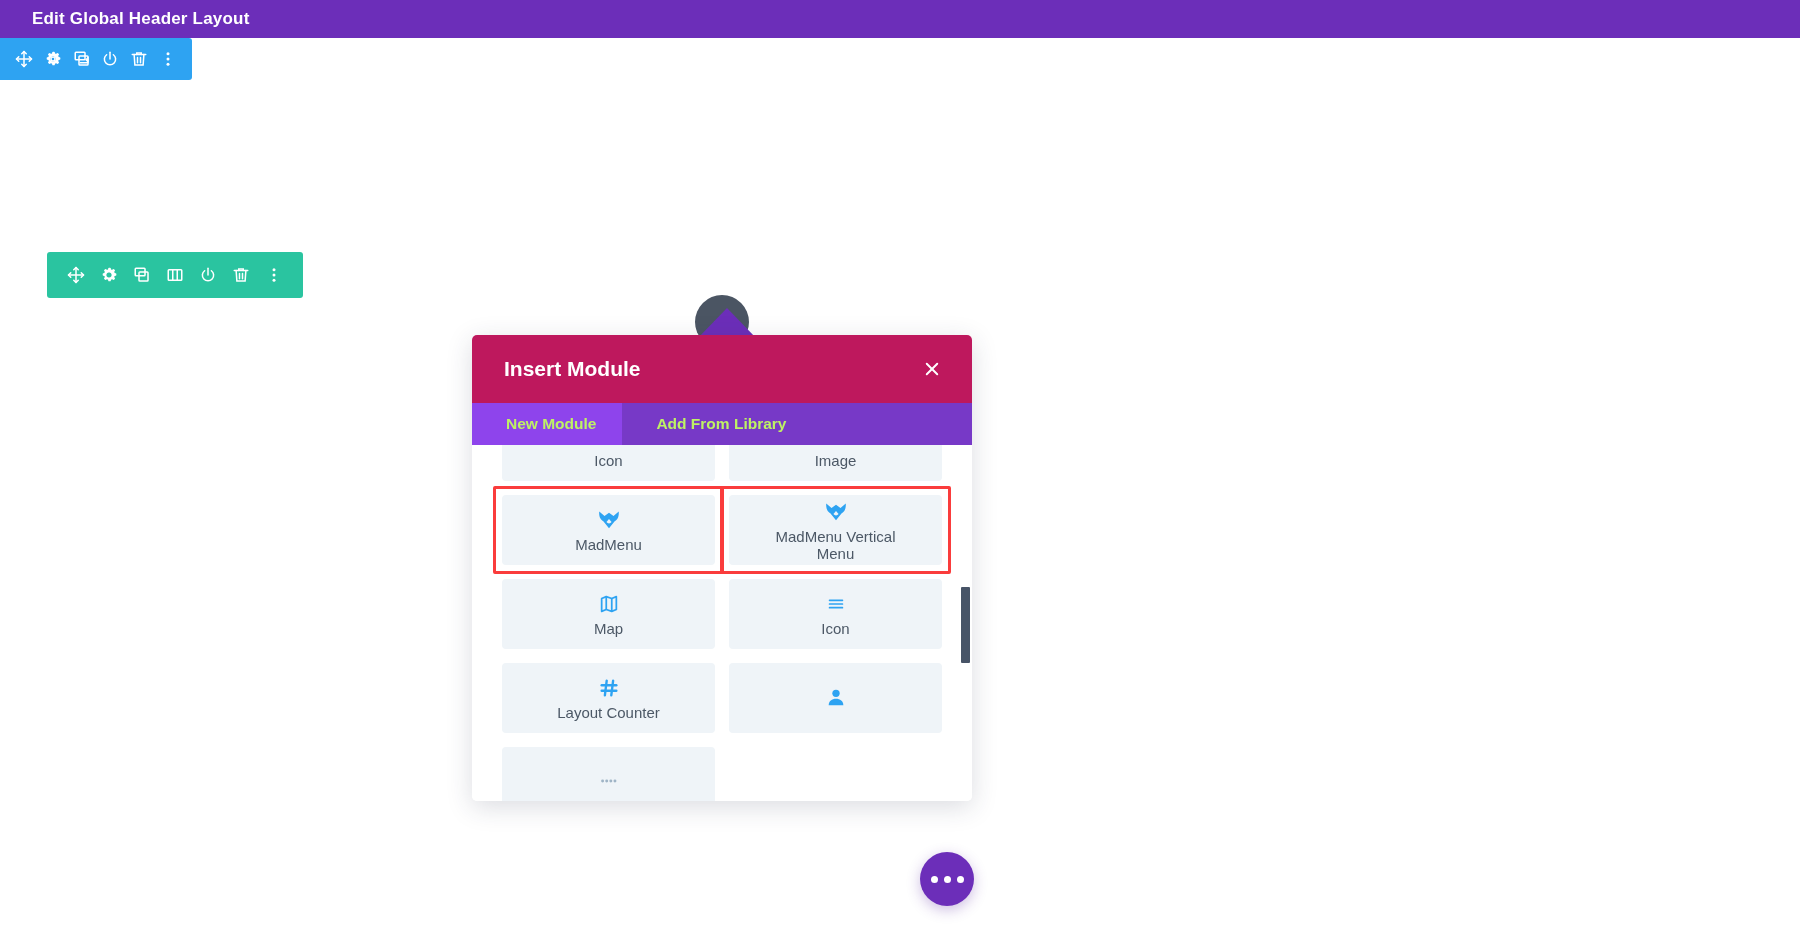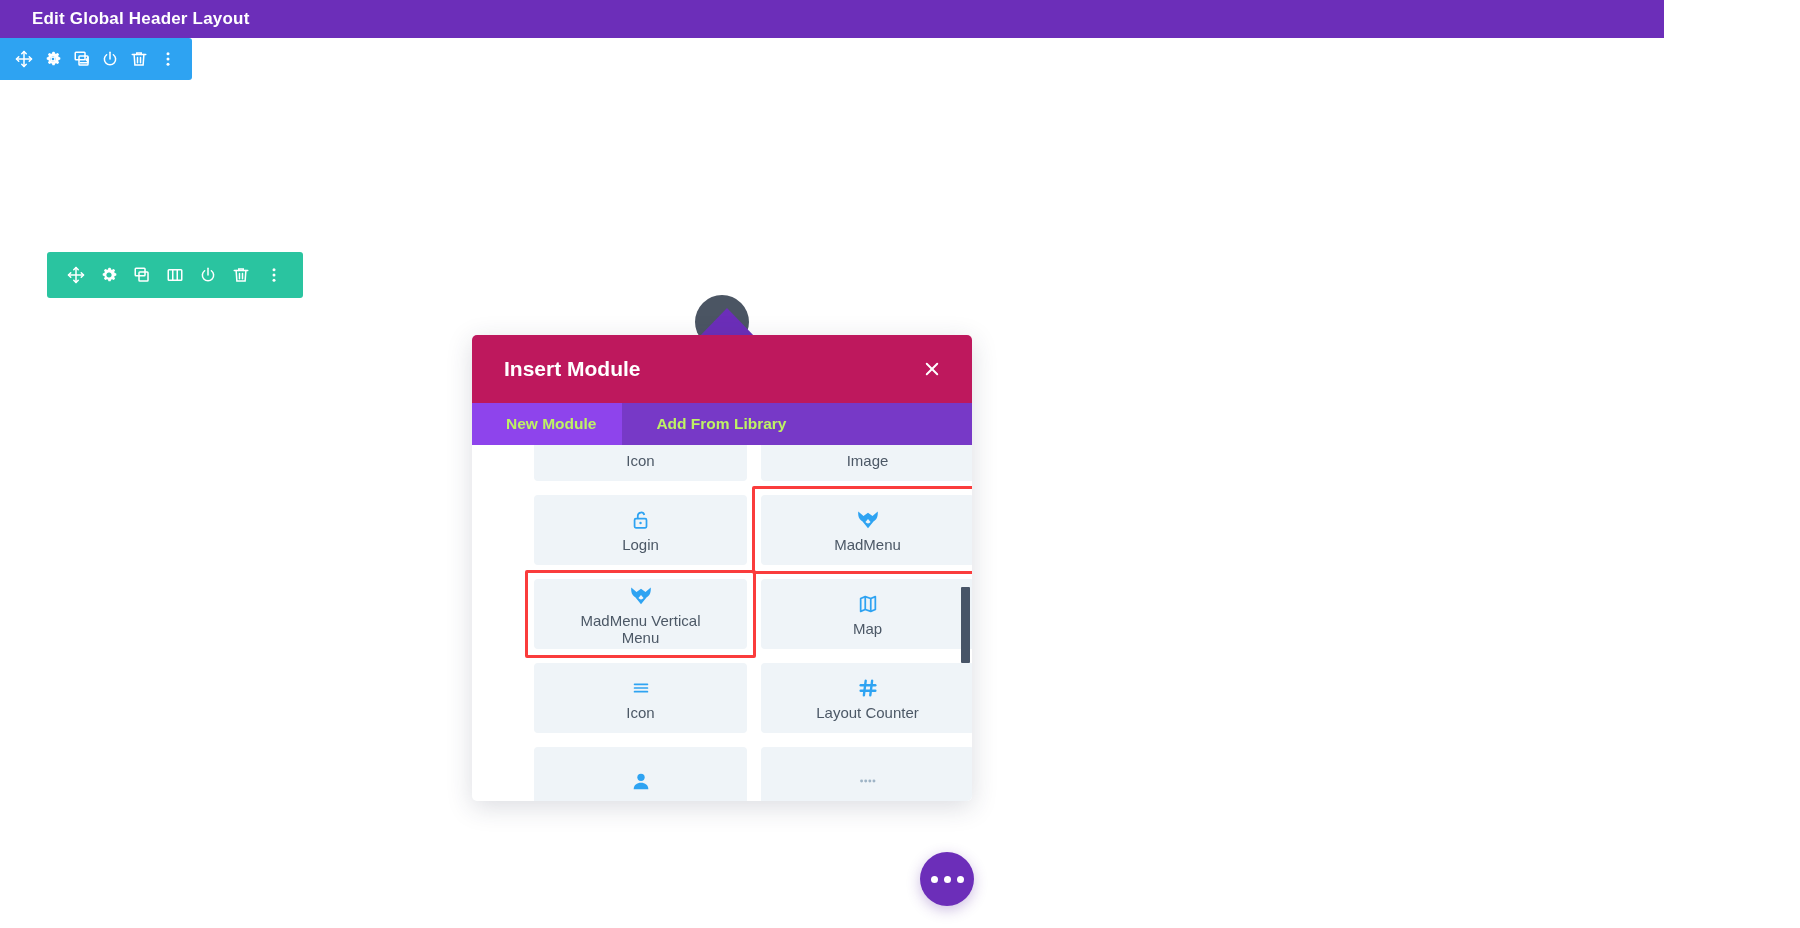--- a/index.html
+++ b/index.html
@@ -9,21 +9,21 @@
     height: 928px;
     overflow: hidden;
     background: #ffffff;
     font-family: "Liberation Sans", sans-serif;
   }
 
   
   .admin-bar {
     position: absolute;
     top: 0; left: 0;
-    width: 1664px;
+    width: 1800px;
     height: 38px;
     background: #6C2EB9;
     display: flex;
     align-items: center;
   }
   .admin-bar-title {
     color: #ffffff;
     font-size: 17px;
     font-weight: bold;
     letter-spacing: .2px;
@@ -128,21 +128,20 @@
     white-space: nowrap;
   }
   .modal-tab.active { background: #8e44ec; }
 
   .modal-body {
     position: relative;
     height: 356px;
     overflow: hidden;
     background: #ffffff;
     padding: 0 40px;
-    margin-left: 32px;
   }
   .module-grid {
     position: absolute;
     left: 30px; top: -34px;
     width: 440px;
     display: grid;
     grid-template-columns: 1fr 1fr;
     column-gap: 14px;
     row-gap: 14px;
   }
@@ -362,30 +361,20 @@
         <div class="m-icon">
           <svg width="22" height="22" viewBox="0 0 24 24" fill="none" stroke="#2EA3F2" stroke-width="2">
             <rect x="3" y="5" width="18" height="14" rx="1.5"></rect>
             <circle cx="8.5" cy="9.5" r="1.4" fill="#2EA3F2" stroke="none"></circle>
             <path d="M4 17l5-5 4 4 3-3 4 4"></path>
           </svg>
         </div>
         <div class="m-label">Image</div>
       </div>
 
-      <div class="module-tile">
-        <div class="m-icon">
-          <svg width="22" height="22" viewBox="0 0 24 24" fill="none" stroke="#2EA3F2" stroke-width="1.9">
-            <rect x="5" y="10.5" width="13" height="10" rx="1.4"></rect>
-            <path d="M8.5 10.5V7.2A3.6 3.6 0 0 1 15.6 6.6"></path>
-            <circle cx="11.5" cy="15.2" r="1.3" fill="#2EA3F2" stroke="none"></circle>
-          </svg>
-        </div>
-        <div class="m-label">Login</div>
-      </div>
 
       <div class="module-tile highlight">
         <div class="m-icon">
           <svg width="24" height="20" viewBox="0 0 32 26" fill="#2EA3F2">
             <path d="M3 1.5c0 0-.6 5.4 1.4 9 1 1.8 2.6 3.1 4 4L16 24l7.6-9.5c1.4-.9 3-2.2 4-4 2-3.6 1.4-9 1.4-9L22 7.6 16 3.2 10 7.6 3 1.5z"></path>
             <path d="M16 11.5l-3.4 4.1c.9 1.2 2.1 1.9 3.4 1.9s2.5-.7 3.4-1.9L16 11.5z" fill="#eff4f8"></path>
           </svg>
         </div>
         <div class="m-label">MadMenu</div>
       </div>

